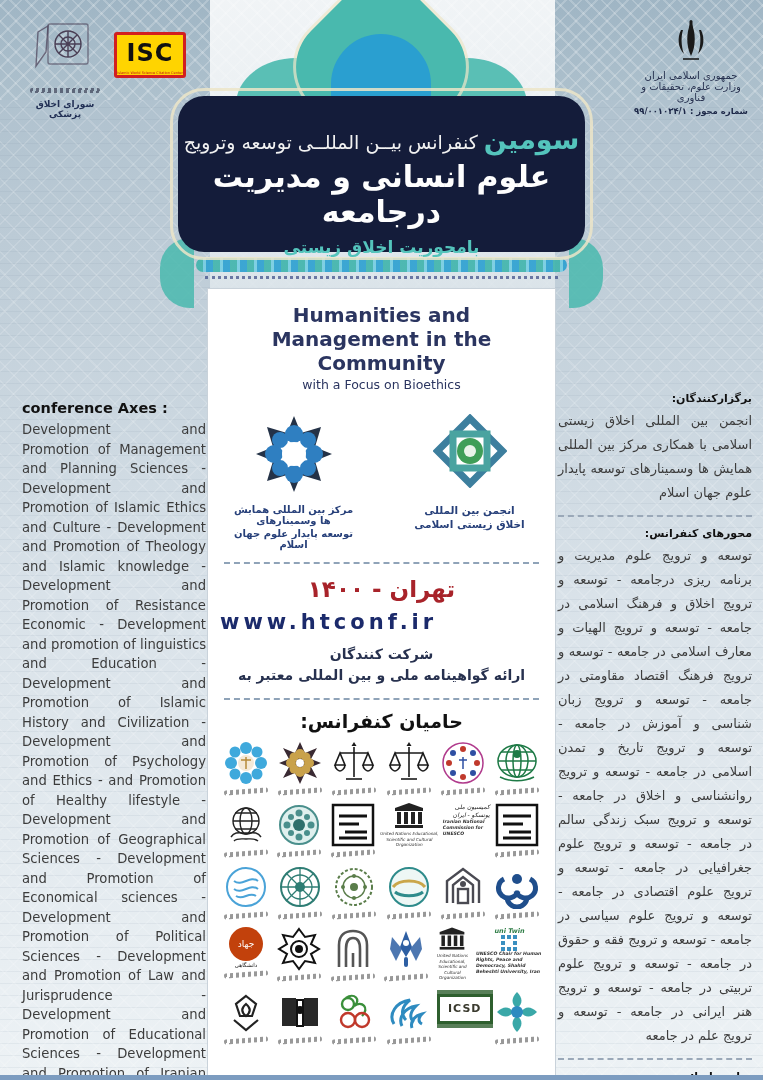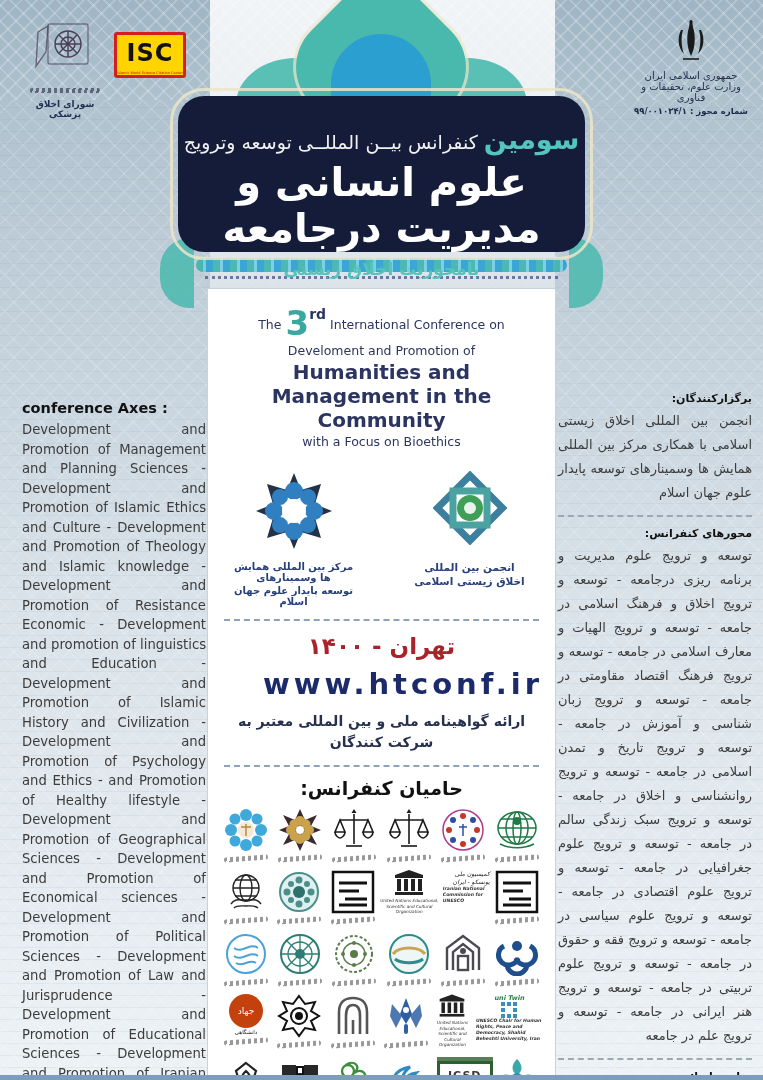--- a/index.html
+++ b/index.html
@@ -45,21 +45,21 @@
   .wing.r{ right:236px; border-radius:10% 80% 40% 60%; }
   .curl{ position:absolute; top:238px; width:34px; height:70px; background:#49b9ae; opacity:.85;}
   .curl.l{ left:160px; border-radius:30px 0 0 30px; }
   .curl.r{ right:160px; border-radius:0 30px 30px 0; }
 
   .banner{ position:absolute; left:178px; top:96px; width:407px; height:156px; background:#141c3a;
     border-radius:26px; outline:3px solid rgba(236,229,200,.85); outline-offset:5px;
     text-align:center; color:#fff; direction:rtl; padding-top:28px; z-index:3;}
   .banner .l1{ font-size:19px; color:#f2f2f2; }
   .banner .l1 .accent{ font-size:27px; font-weight:bold; color:#54c4bc; }
-  .banner .l2{ font-size:40px; font-weight:bold; letter-spacing:0px; margin-top:4px; color:#fefefe;}
+  .banner .l2{ font-size:30px; font-weight:bold; letter-spacing:0px; margin-top:4px; color:#fefefe;}
   .banner .l3{ font-size:17px; font-weight:bold; color:#54c4bc; margin-top:8px; }
   .band{ position:absolute; left:196px; top:258px; width:371px; height:14px; border-radius:7px; z-index:2;
     background:repeating-linear-gradient(90deg,#3db3ab 0 7px, #74cde2 7px 10px, #2a9fd0 10px 17px); opacity:.9;}
   .band-dots{ position:absolute; left:205px; top:276px; width:353px; height:0; border-top:3px dotted #3b4a86; opacity:.7; z-index:2;}
 
   
   .card{ position:absolute; left:207px; top:288px; width:349px; height:792px; background:#fff;
     border:1px solid #c9d2da; border-bottom:none; z-index:4; padding:10px 12px 0 12px; }
 
   .title-en{ text-align:center; color:#2b3560; margin-top:4px; }
@@ -68,21 +68,21 @@
   .title-en .ord{ font-size:14px; font-weight:bold; color:#2b3560; vertical-align:10px;}
   .title-en .row2{ font-size:20px; font-weight:bold; margin-top:2px; }
   .title-en .row3{ font-size:12.5px; margin-top:2px; }
 
   .org-logos{ display:flex; justify-content:center; gap:46px; margin-top:22px; }
   .org{ text-align:center; width:130px; }
 
   .dashed{ border-top:2px dashed #8fa3b8; margin:12px 4px 0 4px; }
 
   .city{ text-align:center; direction:rtl; font-size:23px; font-weight:bold; color:#a8232a; margin-top:12px; letter-spacing:1px;}
-  .site{ text-align:right; font-size:29px; font-weight:bold; color:#1b2a6b; letter-spacing:4px; margin-top:8px; cursor:pointer;}
+  .site{ text-align:left; font-size:21px; font-weight:bold; color:#1b2a6b; letter-spacing:4px; margin-top:8px; cursor:pointer;}
   .cert{ text-align:center; direction:rtl; font-size:14px; font-weight:bold; color:#27314f; line-height:21px; margin-top:10px;}
 
   .sponsors-h{ text-align:center; direction:rtl; font-size:19px; font-weight:bold; color:#111; margin-top:10px; }
 
   .sgrid{ margin-top:8px; }
   .srow{ display:flex; justify-content:space-between; align-items:flex-start; margin-top:9px; }
   .slogo{ width:52px; text-align:center; }
   .slogo svg{ display:block; margin:0 auto; }
   .cap{ height:5px; width:44px; margin:4px auto 0; border-radius:2px;
     background:repeating-linear-gradient(100deg,#454545 0 3px, transparent 3px 6px); opacity:.55; transform:rotate(-4deg);}
@@ -168,25 +168,20 @@
       <span class="accent">سومین</span>
       <span>کنفرانس بیــن المللــی توسعه وترویج</span>
     </div>
     <div class="l2">علوم انسانی و مدیریت درجامعه</div>
     <div class="l3">بامحوریت اخلاق زیستی</div>
   </div>
 
   <div class="card">
 
     <div class="title-en">
-      <div class="row1">
-        <span>The</span>
-        <span class="num">3</span><span class="ord">rd</span>
-        <span>International Conference on Develoment and Promotion of</span>
-      </div>
       <div class="row2">Humanities and Management in the Community</div>
       <div class="row3">with a Focus on Bioethics</div>
     </div>
 
     <div class="org-logos">
       <div class="org">
         <svg width="80" height="80" viewBox="0 0 80 80">
           <g>
             <g fill="#243247">
               <path d="M40 2 L48 22 L32 22Z"></path>
@@ -231,22 +226,22 @@
           </div>
         </div>
       </div>
     </div>
 
     <div class="dashed"></div>
 
     <div class="city">تهران - ۱۴۰۰</div>
     <div class="site">www.htconf.ir</div>
     <div class="cert">
+      <div>شرکت کنندگان</div>
       <div>ارائه گواهینامه ملی و بین المللی معتبر به</div>
-      <div>شرکت کنندگان</div>
     </div>
 
     <div class="dashed"></div>
 
     <div class="sponsors-h">حامیان کنفرانس:</div>
 
     <div class="sgrid">
 
       <div class="srow">
         <div class="slogo">

